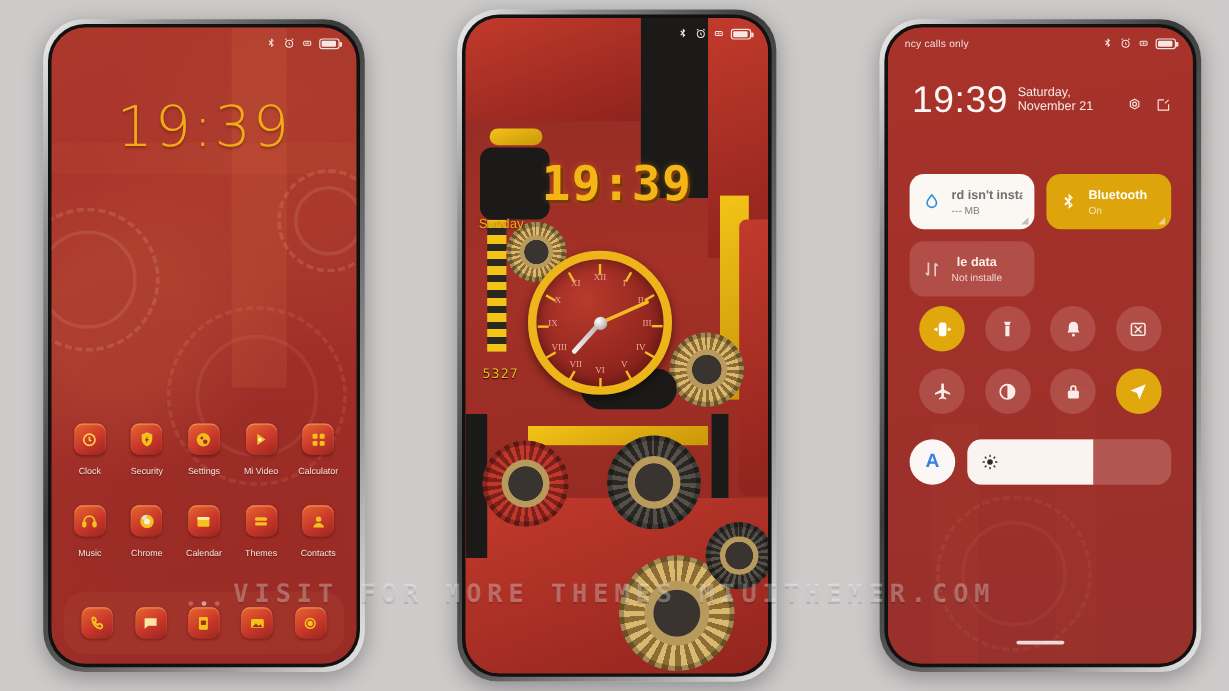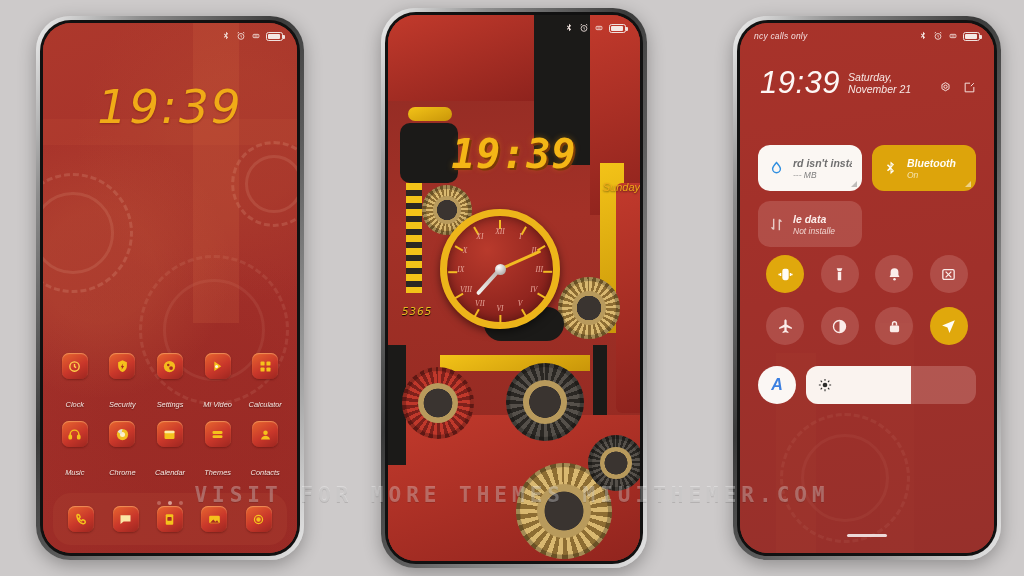--- a/index.html
+++ b/index.html
@@ -17,21 +17,21 @@
     font-family:"DejaVu Sans Mono", monospace;
     font-size:21px; font-weight:bold; letter-spacing:5px;
     color:rgba(255,255,255,0.30);
     text-shadow:0 1px 0 rgba(0,0,0,0.12);
     z-index:60; pointer-events:none; white-space:nowrap;
   }
 
   
   .phone { position:absolute; border-radius:34px;
     background:linear-gradient(120deg,#f2f2f2 0%,#8e8e8e 18%,#3a3a3a 42%,#5c5c5c 58%,#9c9c9c 80%,#e8e8e8 100%);
-    padding:4px; box-shadow:0 5px 18px rgba(0,0,0,.30);font-style:italic; }
+    padding:4px; box-shadow:0 5px 18px rgba(0,0,0,.30); }
   .bezel { width:100%; height:100%; border-radius:31px; background:#111; padding:3px; }
   .screen { width:100%; height:100%; border-radius:28px; overflow:hidden; position:relative;
             background:#a6332b; }
 
   #phone1 { left:36px;  top:16px;  width:268px; height:544px; }
   #phone2 { left:381px; top:8px;   width:266px; height:560px; }
   #phone3 { left:733px; top:16px;  width:268px; height:544px; }
 
   
   .wall { position:absolute; inset:0; }
@@ -65,21 +65,21 @@
     font-family:"DejaVu Sans", sans-serif;
     font-size:47px; font-weight:300; color:#f0ab17; letter-spacing:2px;
     text-shadow:0 1px 2px rgba(90,20,10,.45); }
   #p1date { position:absolute; width:100%; top:110px; text-align:center;
     font-size:11px; color:#e9a93a; letter-spacing:3px; }
   #p1date .wd { margin-left:12px; letter-spacing:.5px; }
 
   .appgrid { position:absolute; left:0; width:100%; display:grid;
     grid-template-columns:repeat(5,1fr); row-gap:11px; padding:0 8px; }
   #row1 { top:330px; } #row2 { top:398px; }
-  .app { display:flex; flex-direction:column; align-items:center; gap:21px; cursor:pointer; }
+  .app { display:flex; flex-direction:column; align-items:center; gap:9px; cursor:pointer; }
   .appicon { width:26px; height:26px; border-radius:7px; position:relative;
     background:linear-gradient(150deg,#e8662f 0%,#c9372a 55%,#9c2620 100%);
     box-shadow:inset 0 1px 1px rgba(255,190,120,.55), 0 1px 2px rgba(70,10,5,.4);
     display:flex; align-items:center; justify-content:center; }
   .appicon svg { width:15px; height:15px; }
   .applabel { font-size:7.4px; color:#f6e7e2; text-shadow:0 1px 1px rgba(60,10,5,.6); }
 
   .dots { position:absolute; top:478px; width:100%; display:flex; justify-content:center; gap:7px; }
   .dots span { width:4px; height:4px; border-radius:50%; background:rgba(255,230,225,.45); }
   .dots span.on { background:rgba(255,240,235,.95); }
@@ -102,21 +102,21 @@
   .dgearK { background:repeating-conic-gradient(#2a2723 0 7deg,#55504a 7deg 14deg); }
   .dgearR { background:repeating-conic-gradient(#c0382b 0 7deg,#7e211b 7deg 14deg); }
 
   #p2date { position:absolute; top:105px; left:0; width:100%; text-align:center;
     font-size:9px; color:#f0bb2a; letter-spacing:1.2px; z-index:12;
     text-shadow:0 1px 2px rgba(0,0,0,.6); }
   #p2time { position:absolute; top:116px; left:0; width:100%; text-align:center;
     font-family:"DejaVu Sans Mono", monospace; font-weight:bold;
     font-size:40px; letter-spacing:1px; color:#f4b616; z-index:12;
     text-shadow:2px 2px 0 #7a3a06, 0 0 6px rgba(255,170,0,.35); }
-  #p2day { position:absolute; top:166px; left:0; width:100%; text-align:right;
+  #p2day { position:absolute; top:166px; left:0; width:100%; text-align:left;
     font-size:11px; color:#f0aa18; z-index:12; text-shadow:0 1px 2px rgba(0,0,0,.55);padding-left:11px; }
 
   .aclock { position:absolute; left:52px; top:194px; width:120px; height:120px;
     border-radius:50%; background:radial-gradient(circle at 38% 32%,#b93a2c,#8d231d 70%);
     border:7px solid #edb51a; box-shadow:0 3px 8px rgba(0,0,0,.5), inset 0 0 12px rgba(0,0,0,.45);
     z-index:10; }
   .tick { position:absolute; left:50%; top:4px; width:2.4px; height:9px; background:#f2bb22;
     transform-origin:50% 52px; margin-left:-1.2px; }
   .rn { position:absolute; font-size:7.5px; color:#e8a69a;
     font-family:"Liberation Serif", serif; transform:translate(-50%,-50%); }
@@ -136,21 +136,21 @@
   #p3date { font-size:10.5px; color:#f7e8e5; padding-bottom:3px; }
   #p3icons { margin-left:auto; display:flex; gap:11px; padding-bottom:4px; }
   #p3icons svg { width:13px; height:13px; color:#f7e4e0; display:block; cursor:pointer; }
 
   .bigtiles { position:absolute; left:18px; right:18px; top:122px;
     display:grid; grid-template-columns:1fr 1fr; gap:10px; }
   .btile { height:46px; border-radius:12px; position:relative; padding:7px 10px;
     display:flex; align-items:center; gap:8px; cursor:pointer; overflow:hidden; }
   .btile.white { background:#fbf7f3; }
   .btile.gold  { background:#dda40b; }
-  .btile.dim   { background:rgba(255,225,218,.17); }
+  .btile.dim   { background:rgba(255,225,218,.17);text-align:center; }
   .btile.dim2  { background:rgba(255,225,218,.26); }
   .btile svg { width:17px; height:17px; flex:none; }
   .btxt { display:flex; flex-direction:column; gap:1px; min-width:0; }
   .btitle { font-size:10.5px; font-weight:bold; white-space:nowrap; overflow:hidden; }
   .bsub { font-size:8.5px; white-space:nowrap; overflow:hidden; }
   .btile.white .btitle { color:#6f6f6f; } .btile.white .bsub { color:#7d7d7d; }
   .btile.gold .btitle { color:#fffdf7;text-align:right; } .btile.gold .bsub { color:#f6e4b0; }
   .btile.dim .btitle, .btile.dim2 .btitle { color:#fdeeeb; }
   .btile.dim .bsub, .btile.dim2 .bsub { color:#f0d3ce; }
   .corner { position:absolute; right:5px; bottom:4px; width:0; height:0;
@@ -430,21 +430,21 @@
       <span class="rn" style="left:69%;top:82%">V</span>
       <span class="rn" style="left:82%;top:69%">IV</span>
       <span class="rn" style="left:87%;top:50%">III</span>
       <span class="rn" style="left:82%;top:32%">II</span>
       <span class="rn" style="left:69%;top:19%">I</span>
       <div class="hand" id="hourhand" style="width: 4px; height: 34px; margin-left: -2px; transform: rotate(222deg);"></div>
       <div class="hand" id="minhand" style="width: 3px; height: 44px; margin-left: -1.5px; background: rgb(242, 187, 34); transform: rotate(66deg);"></div>
       <div class="hubp"></div>
     </div>
 
-    <div class="nums">5365</div>
+    <div class="nums">5327</div>
   </div>
  </div>
 </div>
 
 <div class="phone" id="phone3">
  <div class="bezel">
   <div class="screen" id="p3">
     <div class="shade">
       <div class="gear" style="left:40px;top:390px;width:130px;height:130px;opacity:.07;"></div>
       <div class="band" style="left:36px;top:330px;width:40px;height:220px;opacity:.25;"></div>

